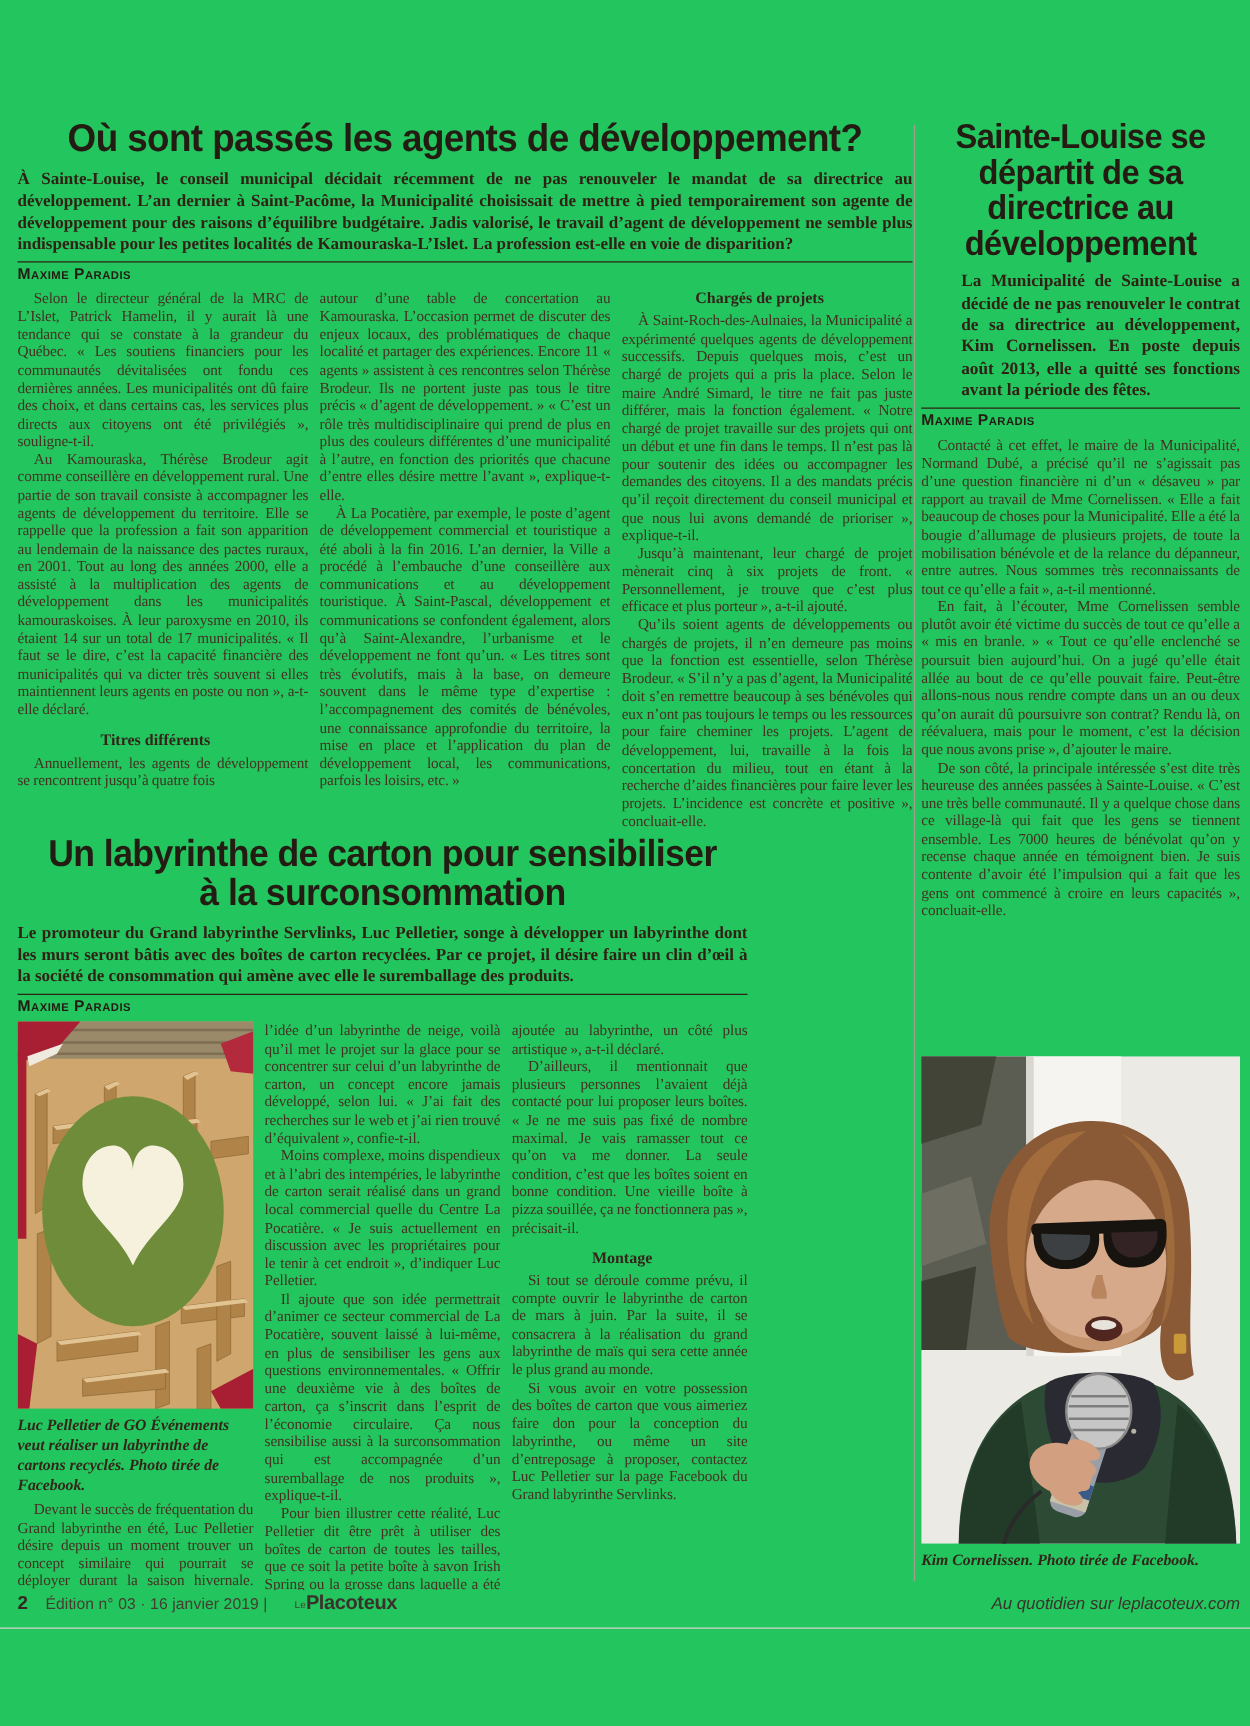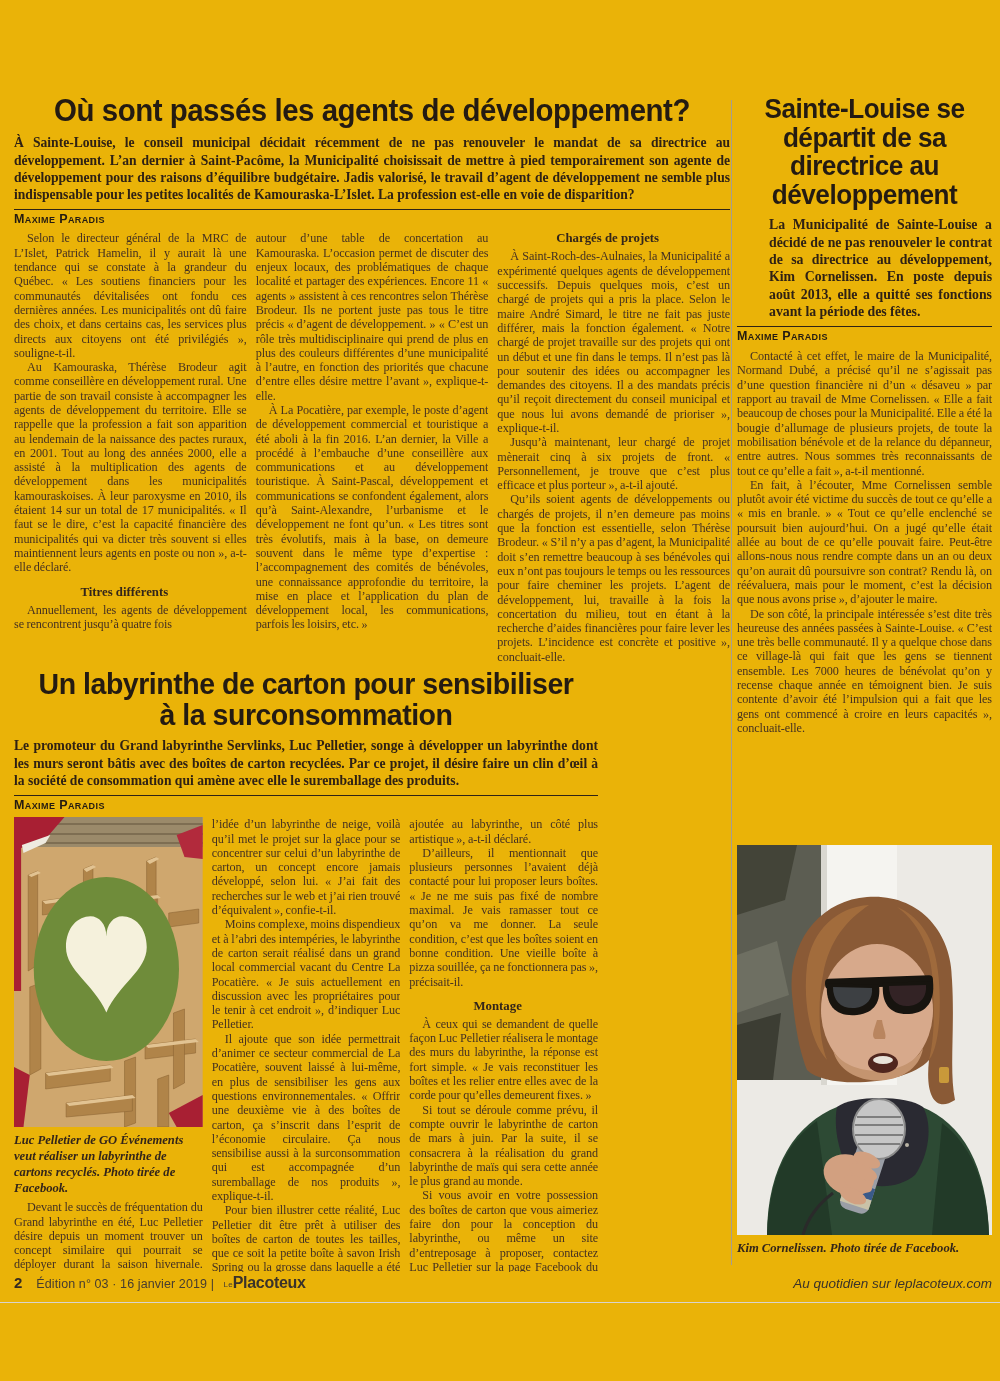--- a/index.html
+++ b/index.html
@@ -1,18 +1,18 @@
 <!DOCTYPE html>
 <html lang="fr"><head>
 <meta charset="utf-8">
 <style>
   * { margin:0; padding:0; box-sizing:border-box; }
   html,body { background:#f4f3f0; }
   #page {
-    position:relative; width:1000px; height:1381px; background:#eab308;
+    position:relative; width:1000px; height:1381px; background:#22c55e;
     font-family:"Liberation Serif", serif; color:#453122; overflow:hidden;
     margin:0 auto;
   }
   
   .headline {
     font-family:"Liberation Sans", sans-serif; font-weight:700;
     color:#241b12; text-align:center; line-height:1.04; letter-spacing:-0.5px;
     transform:scaleX(0.95); transform-origin:center top;
   }
   .lede {
@@ -58,21 +58,21 @@
   .photo { display:block; width:100%; }
   
   #footer {
     position:absolute; left:14px; top:1274px; width:978px;
     display:flex; justify-content:space-between; align-items:baseline;
     font-family:"Liberation Sans", sans-serif; color:#463c30;
   }
   #footer-left { display:flex; align-items:baseline; gap:14px; }
   .page-num { font-weight:700; font-size:15px; color:#332a22; }
   .edition-info { font-size:12.5px; letter-spacing:.1px; }
-  .brand { margin-left:6px; white-space:nowrap; }
+  .brand { margin-left:18px; white-space:nowrap; }
   .brand-le { font-size:8px; vertical-align:1px; }
   .brand-name { font-weight:700; font-size:16px; letter-spacing:-0.3px; color:#3a322a; }
   .tagline { font-style:italic; font-size:13.5px; color:#3a322a; }
 </style>
 </head>
 <body>
 
 <div id="page">
 
   <section id="article1">
@@ -154,29 +154,28 @@
           </g>
 
           <circle cx="117" cy="152" r="92" fill="#6f8c3a"></circle>
           <path fill="#f5f1dc" transform="translate(117,152) scale(1.55)" d="M0,28 C-10,10 -33,1 -33,-14 C-33,-27 -23,-34 -13,-34 C-6,-34 0,-29 0,-21 C0,-29 6,-34 13,-34 C23,-34 33,-27 33,-14 C33,1 10,10 0,28 Z"></path>
         </svg>
         <p class="caption">Luc Pelletier de GO Événements veut réaliser un labyrinthe de cartons recyclés. Photo tirée de Facebook.</p>
         <p class="p" style="margin-top:4px">Devant le succès de fréquentation du Grand labyrinthe en été, Luc Pelletier désire depuis un moment trouver un concept similaire qui pourrait se déployer durant la saison hivernale. Après avoir jonglé un temps avec</p>
       </div>
       <div class="col">
         <p class="p cont">l’idée d’un labyrinthe de neige, voilà qu’il met le projet sur la glace pour se concentrer sur celui d’un labyrinthe de carton, un concept encore jamais développé, selon lui. « J’ai fait des recherches sur le web et j’ai rien trouvé d’équivalent », confie-t-il.</p>
-        <p class="p">Moins complexe, moins dispendieux et à l’abri des intempéries, le labyrinthe de carton serait réalisé dans un grand local commercial vacant du Centre La Pocatière. « Je suis actuellement en discussion avec les propriétaires pour le tenir à cet endroit », d’indiquer Luc Pelletier.</p>
+        <p class="p">Moins complexe, moins dispendieux et à l’abri des intempéries, le labyrinthe de carton serait réalisé dans un grand local commercial quelle du Centre La Pocatière. « Je suis actuellement en discussion avec les propriétaires pour le tenir à cet endroit », d’indiquer Luc Pelletier.</p>
         <p class="p">Il ajoute que son idée permettrait d’animer ce secteur commercial de La Pocatière, souvent laissé à lui-même, en plus de sensibiliser les gens aux questions environnementales. « Offrir une deuxième vie à des boîtes de carton, ça s’inscrit dans l’esprit de l’économie circulaire. Ça nous sensibilise aussi à la surconsommation qui est accompagnée d’un suremballage de nos produits », explique-t-il.</p>
         <p class="p">Pour bien illustrer cette réalité, Luc Pelletier dit être prêt à utiliser des boîtes de carton de toutes les tailles, que ce soit la petite boîte à savon Irish Spring ou la grosse dans laquelle a été emballé un téléviseur 60 pouces. « Les gens peuvent même les personnaliser avant de me les donner. Ça donnerait une valeur</p>
       </div>
       <div class="col">
         <p class="p cont">ajoutée au labyrinthe, un côté plus artistique », a-t-il déclaré.</p>
         <p class="p">D’ailleurs, il mentionnait que plusieurs personnes l’avaient déjà contacté pour lui proposer leurs boîtes. « Je ne me suis pas fixé de nombre maximal. Je vais ramasser tout ce qu’on va me donner. La seule condition, c’est que les boîtes soient en bonne condition. Une vieille boîte à pizza souillée, ça ne fonctionnera pas », précisait-il.</p>
         <h3 class="subhead">Montage</h3>
-        <p class="p">À ceux qui se demandent de quelle façon Luc Pelletier réalisera le montage des murs du labyrinthe, la réponse est fort simple. « Je vais reconstituer les boîtes et les relier entre elles avec de la corde pour qu’elles demeurent fixes. »</p>
         <p class="p">Si tout se déroule comme prévu, il compte ouvrir le labyrinthe de carton de mars à juin. Par la suite, il se consacrera à la réalisation du grand labyrinthe de maïs qui sera cette année le plus grand au monde.</p>
         <p class="p">Si vous avoir en votre possession des boîtes de carton que vous aimeriez faire don pour la conception du labyrinthe, ou même un site d’entreposage à proposer, contactez Luc Pelletier sur la page Facebook du Grand labyrinthe Servlinks.</p>
       </div>
     </div>
   </section>
 
   <aside id="sidebar">
     <h1 class="headline">Sainte-Louise se départit de sa directrice au développement</h1>
     <p class="lede">La Municipalité de Sainte-Louise a décidé de ne pas renouveler le contrat de sa directrice au développement, Kim Cornelissen. En poste depuis août 2013, elle a quitté ses fonctions avant la période des fêtes.</p>
     <div class="byline-rule"></div>

